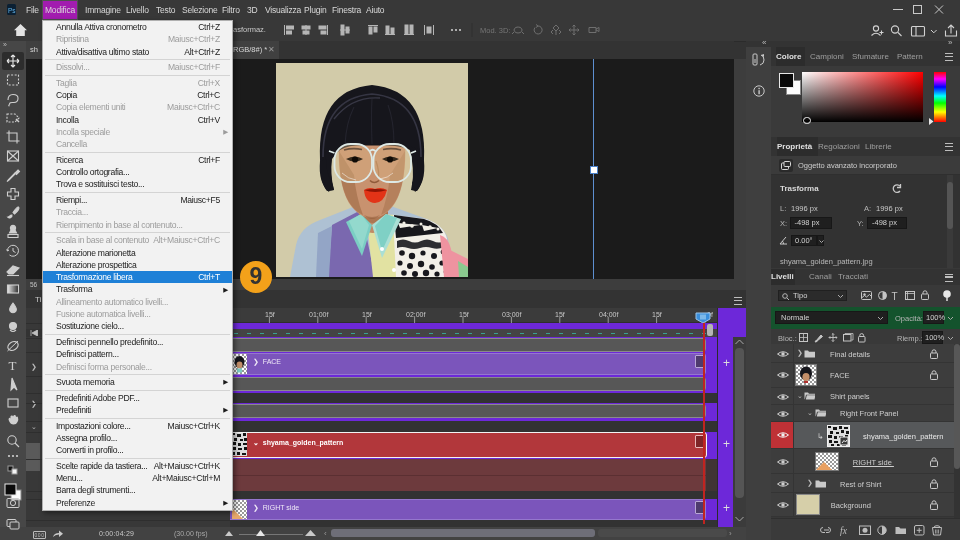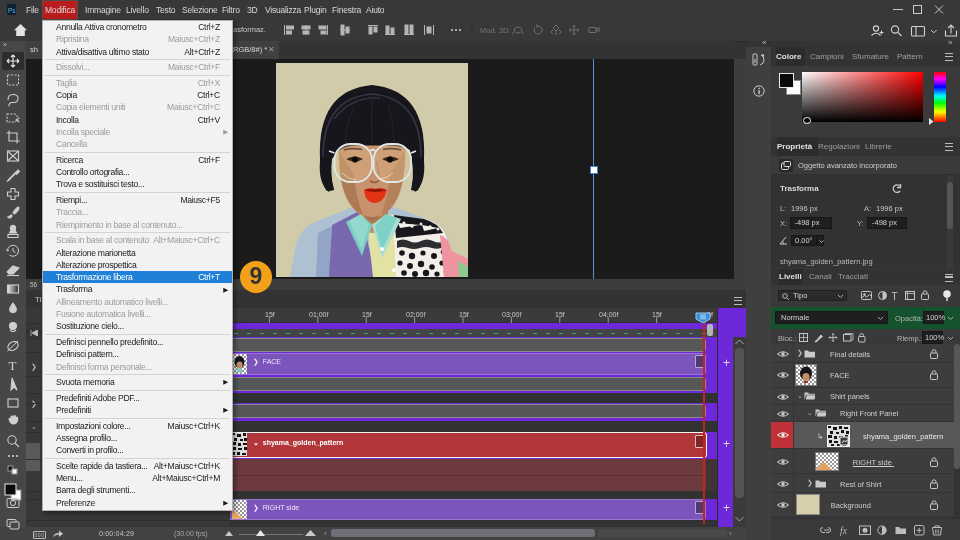--- a/index.html
+++ b/index.html
@@ -46,21 +46,21 @@
 </head>
 <body>
 <div id="app">
 
   <div id="titlebar">
     <svg class="abs" style="left:7px;top:4px" width="9" height="12">
         <rect width="9" height="11" rx="1.5" fill="#0b2033"></rect>
         <text x="1" y="8.5" font-size="6.5" fill="#5fb1e8" font-family="Liberation Sans">Ps</text>
       </svg>
     <div class="menuitem" style="left:26px">File</div>
-    <div class="menuitem" style="left:42px;width:36px;background:#b91c1c;text-align:center;box-shadow:inset 0 0 0 1px #4f4f4f;">Modifica</div>
+    <div class="menuitem" style="left:42px;width:36px;background:#a21caf;text-align:center;box-shadow:inset 0 0 0 1px #4f4f4f;">Modifica</div>
     <div class="menuitem" style="left:85px">Immagine</div>
     <div class="menuitem" style="left:126px">Livello</div>
     <div class="menuitem" style="left:156px">Testo</div>
     <div class="menuitem" style="left:182px">Selezione</div>
     <div class="menuitem" style="left:222px">Filtro</div>
     <div class="menuitem" style="left:247px">3D</div>
     <div class="menuitem" style="left:265px">Visualizza</div>
     <div class="menuitem" style="left:304px">Plugin</div>
     <div class="menuitem" style="left:332px">Finestra</div>
     <div class="menuitem" style="left:366px">Aiuto</div>
@@ -611,21 +611,21 @@
       <div class="ifield" style="left:46px;top:60px;width:7px;height:11px;"><svg width="7" height="11">
             <path d="M1.5 4.5 l2 2 l2 -2" stroke="#aaa" fill="none"></path>
           </svg></div>
       <div class="abs" style="left:9px;top:82px;font-size:7.5px;color:#b9b9b9;">shyama_golden_pattern.jpg</div>
       <div class="abs" style="left:176px;top:0px;width:6px;height:93px;background:#3a3a3a;">
           <div class="abs" style="left:0;top:7px;width:6px;height:47px;background:#555;border-radius:3px;"></div>
         </div>
     </div>
 
     <div class="ptabrow" style="top:221.5px;height:16px;">
-      <div class="ptab active" style="left:8px;width:24px;height:16px;line-height:16px;">Livelli</div>
+      <div class="ptab active" style="left:0;width:24px;height:16px;line-height:16px;">Livelli</div>
       <div class="ptab" style="left:38px;width:26px;height:16px;line-height:16px;">Canali</div>
       <div class="ptab" style="left:67px;width:32px;height:16px;line-height:16px;">Tracciati</div>
       <div class="hamb" style="left:174px;top:5px;"></div>
     </div>
     <div class="abs" style="left:0;top:237.5px;width:189px;height:22px;background:#393939;">
       <div class="ifield" style="left:7px;top:5px;width:69px;height:11px;background:#2b2b2b;border-color:#202020;">
         <svg class="abs" style="left:3px;top:2px" width="8" height="8">
             <circle cx="3" cy="3" r="2.3" fill="none" stroke="#b5b5b5"></circle>
             <line x1="4.8" y1="4.8" x2="7" y2="7" stroke="#b5b5b5"></line>
           </svg>

